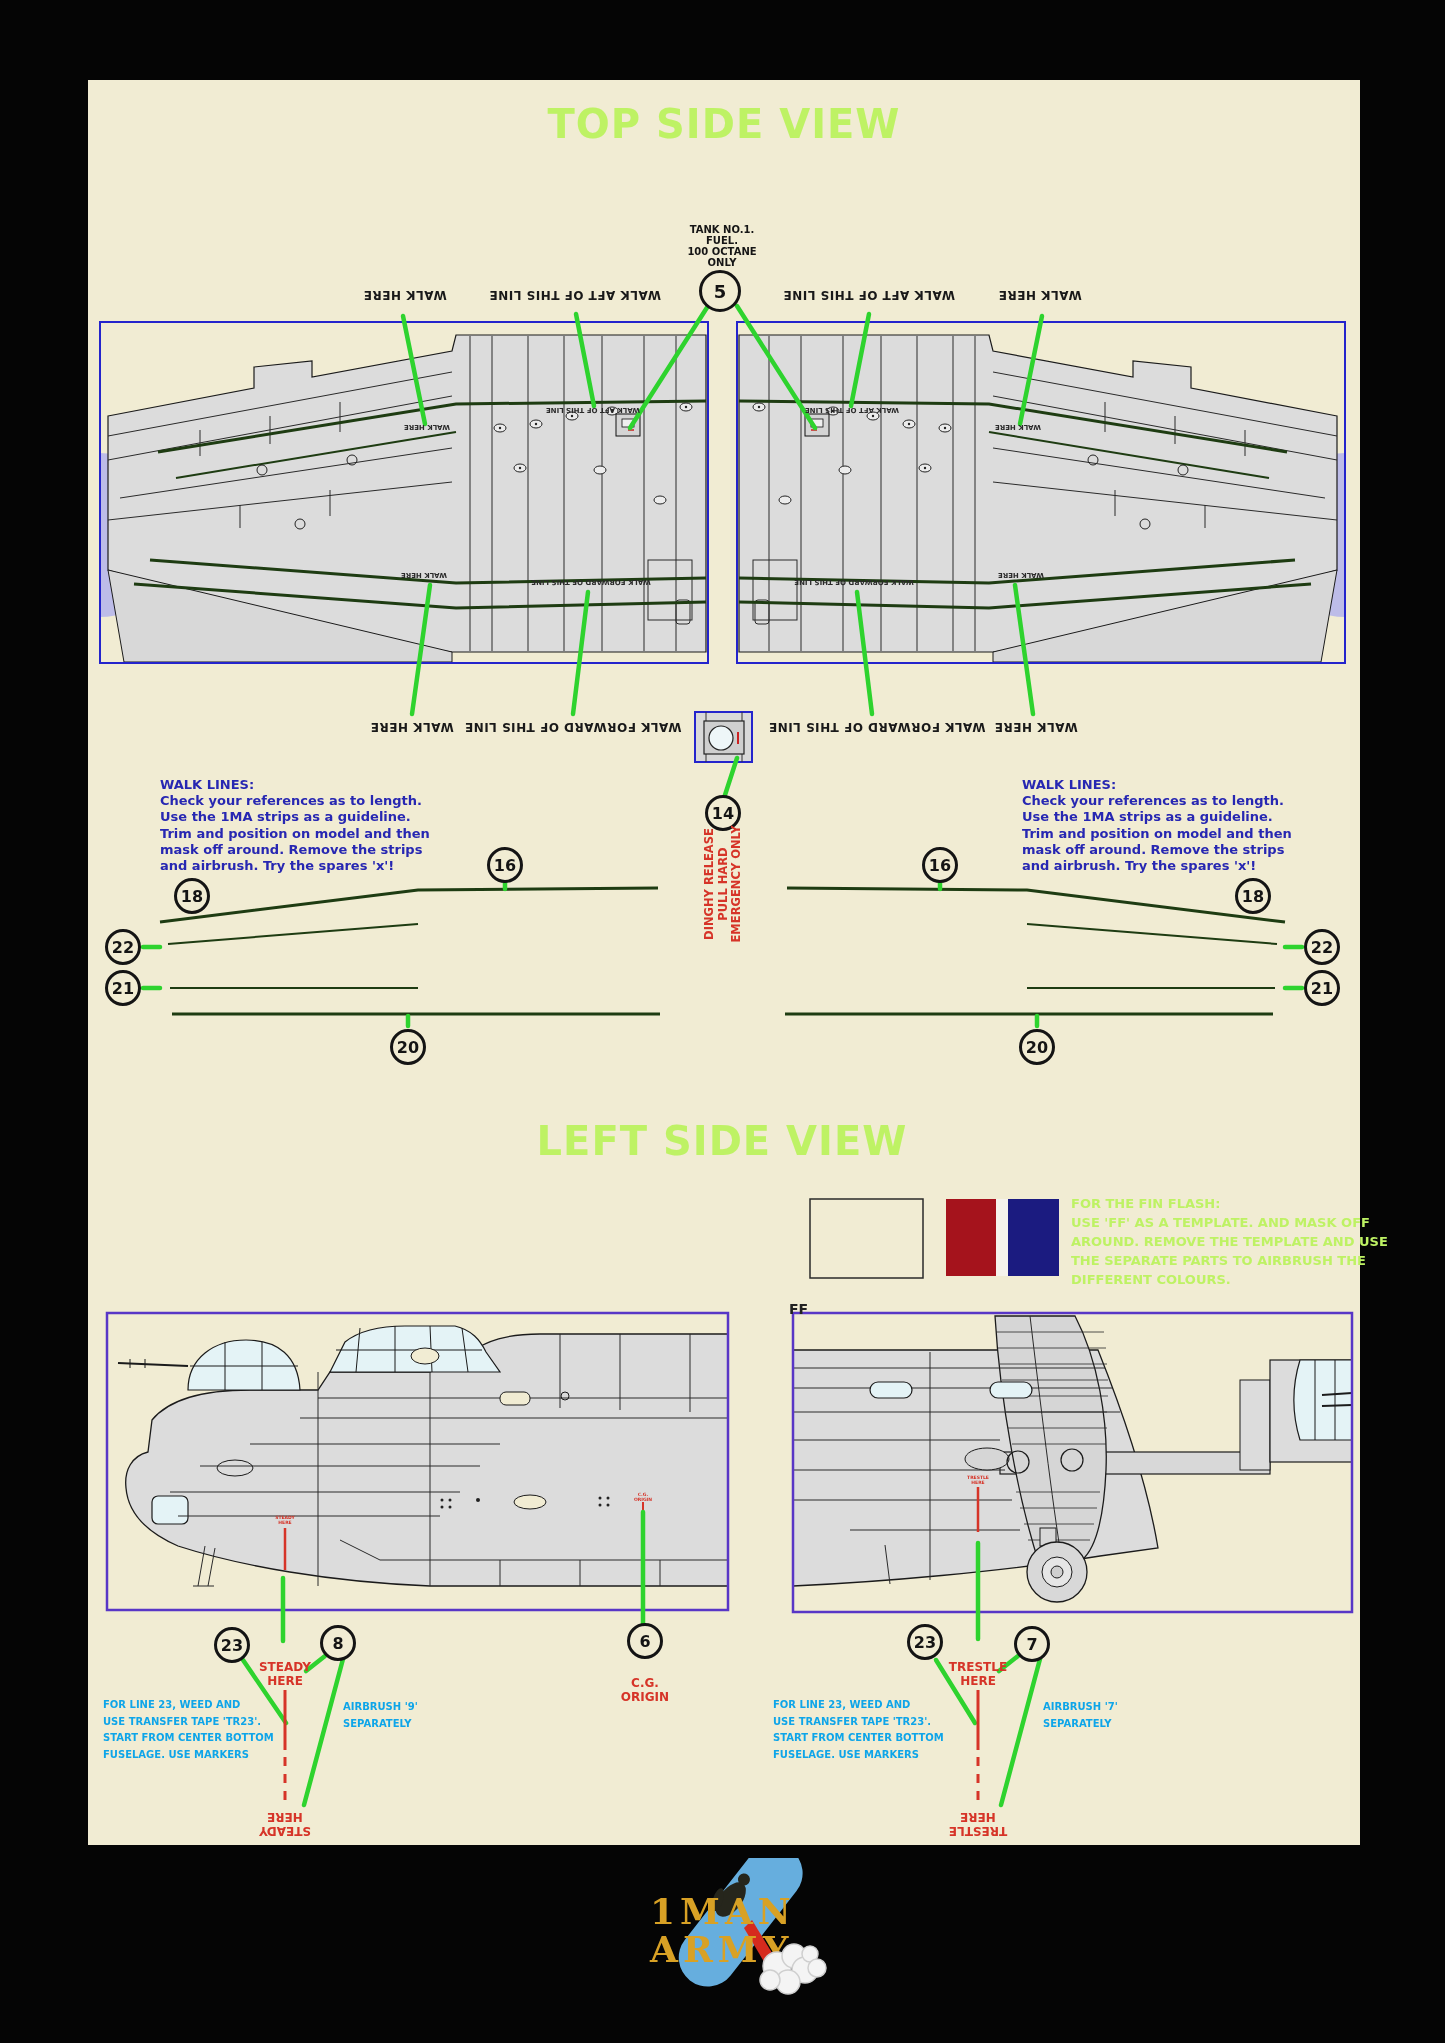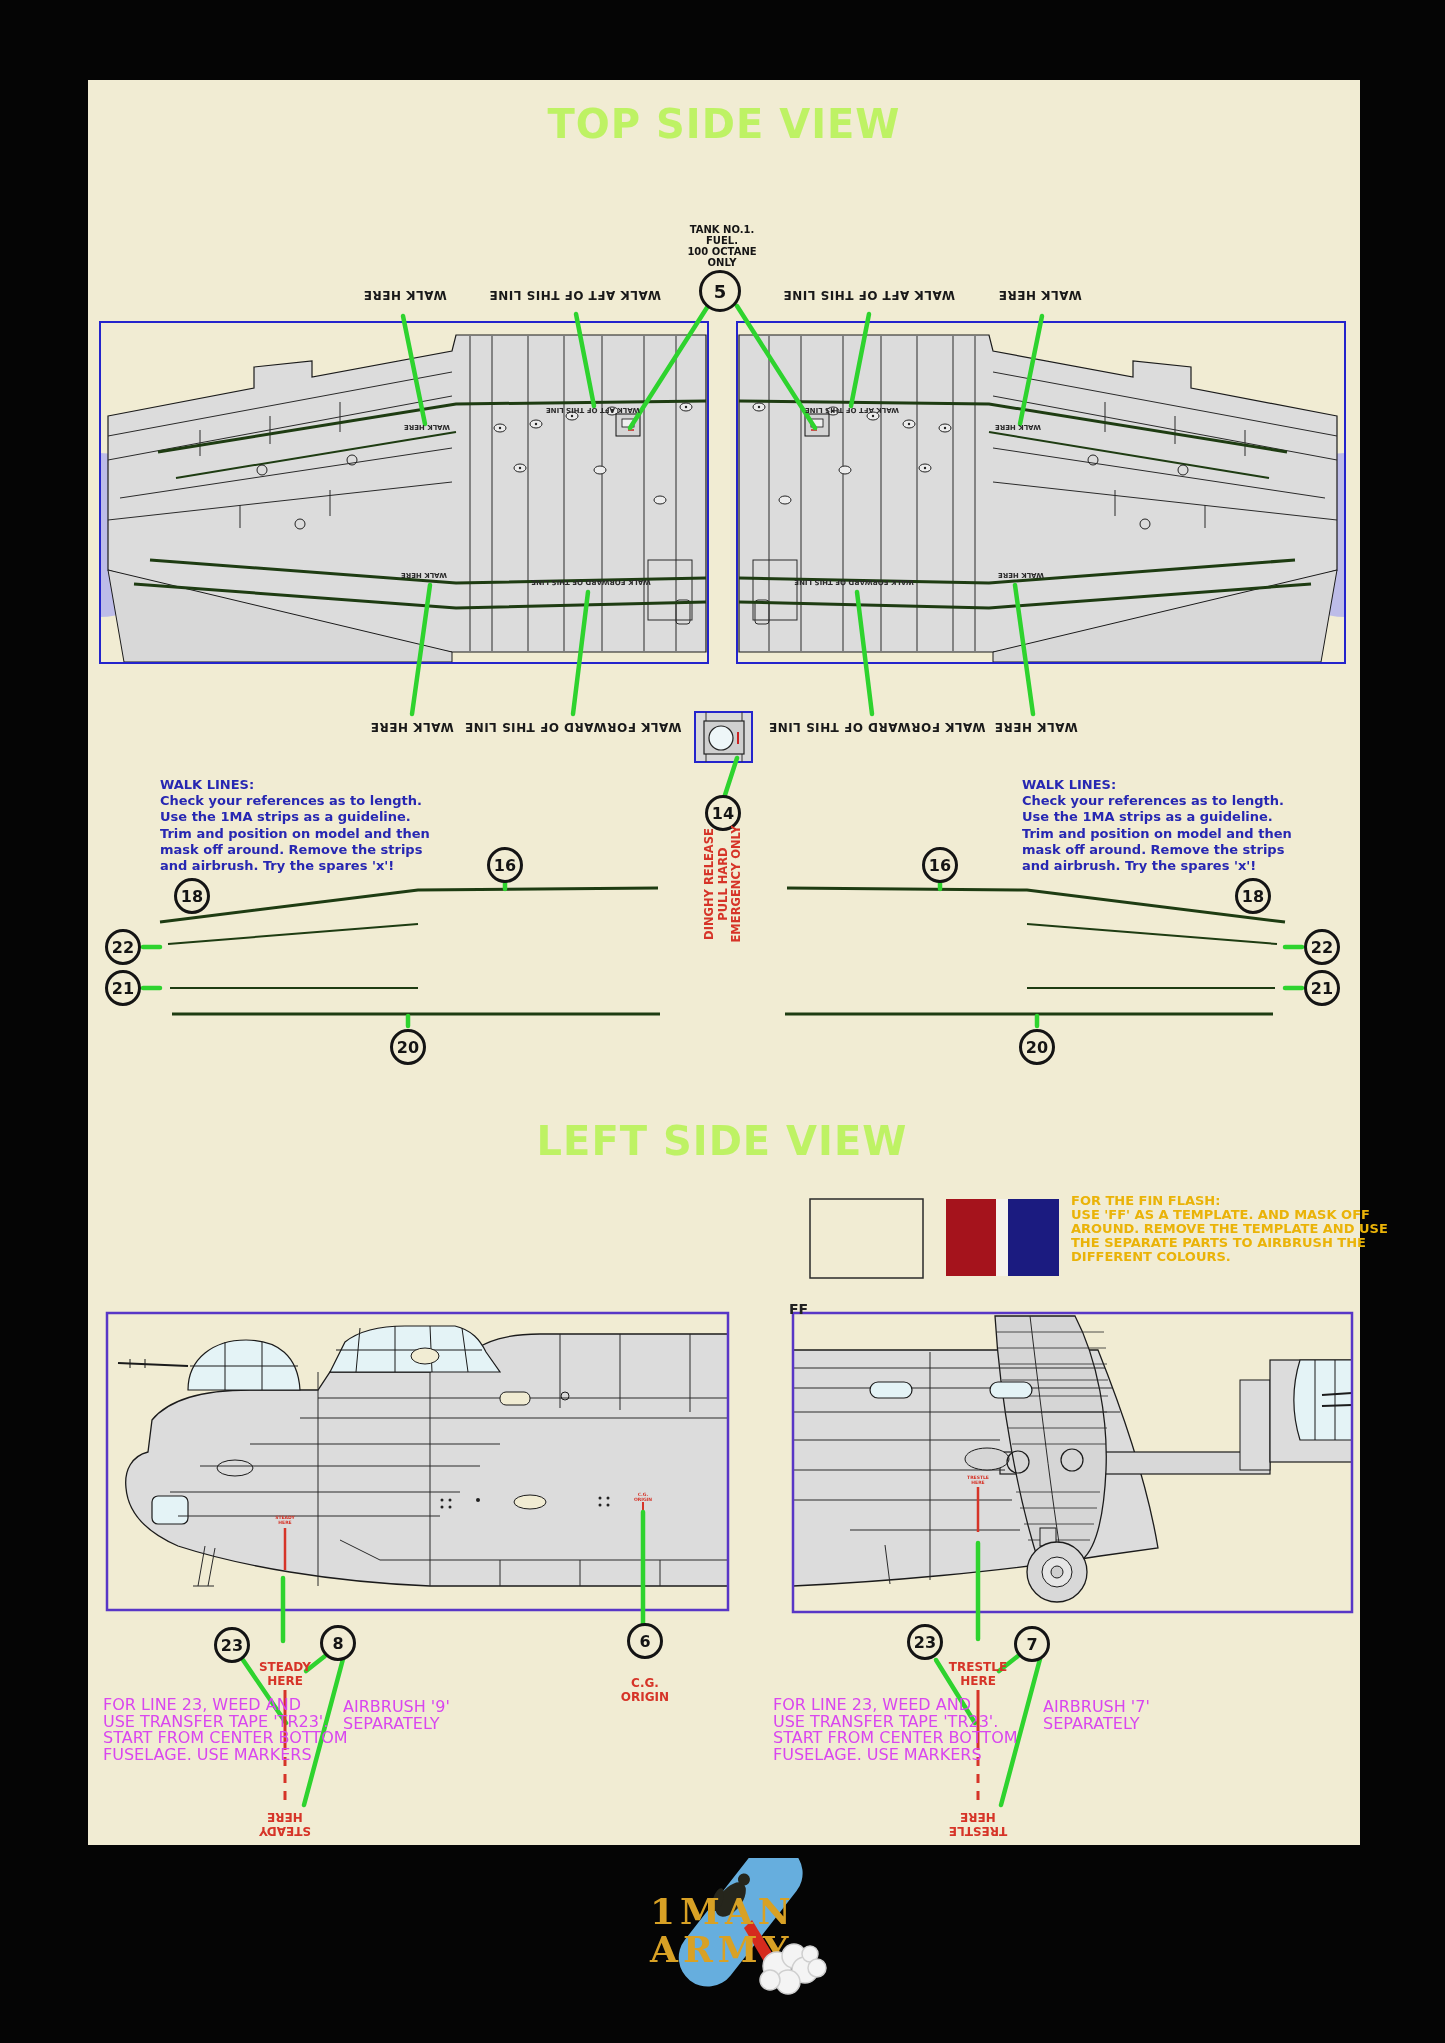--- a/index.html
+++ b/index.html
@@ -7,22 +7,22 @@
         font-family:"DejaVu Sans","Liberation Sans",sans-serif;}
   .paper{position:absolute;left:88px;top:80px;width:1272px;height:1765px;background:#f1ecd3;}
   #art,#logoArt{position:absolute;left:0;top:0;}
   .t{position:absolute;transform:translate(-50%,-50%);white-space:pre-line;}
   .tl{position:absolute;white-space:pre-line;}
   .title{font-weight:bold;font-size:40px;letter-spacing:1px;color:#bef264;}
   .wlabel{font-weight:bold;font-size:12px;letter-spacing:.5px;color:#191919;}
   .flip{transform:translate(-50%,-50%) rotate(180deg);}
   .vert{transform:translate(-50%,-50%) rotate(-90deg);}
   .bluenote{color:#2727b2;font-weight:bold;font-size:13px;line-height:16.2px;}
-  .bluenote2{color:#d946ef;font-weight:normal;font-size:16px;line-height:16.5px;}
-  .ffnote{color:#eab308;font-weight:bold;font-size:13px;line-height:14px;}
+  .bluenote2{color:#0ea5e9;font-weight:bold;font-size:10px;line-height:16.5px;}
+  .ffnote{color:#bef264;font-weight:bold;font-size:13px;line-height:19px;}
   .rednote{color:#d63428;font-weight:bold;font-size:12px;line-height:14px;text-align:center;}
   .redtiny{color:#d63428;font-weight:bold;font-size:4.5px;line-height:5px;text-align:center;}
   .redvert{color:#d63428;font-weight:bold;font-size:11.5px;line-height:13.5px;text-align:center;}
   .tank{color:#151515;font-weight:bold;font-size:10px;line-height:11px;text-align:center;}
   .co{position:absolute;transform:translate(-50%,-50%);border:3px solid #141414;border-radius:50%;
       background:#f1ecd3;display:flex;align-items:center;justify-content:center;
       font-weight:bold;color:#141414;}
   .co34{width:30px;height:30px;font-size:16px;}
   .co42{width:36px;height:36px;font-size:18px;}
   .tiny-wing{position:absolute;font-weight:bold;font-size:7px;color:#2a2a2a;letter-spacing:0;}

